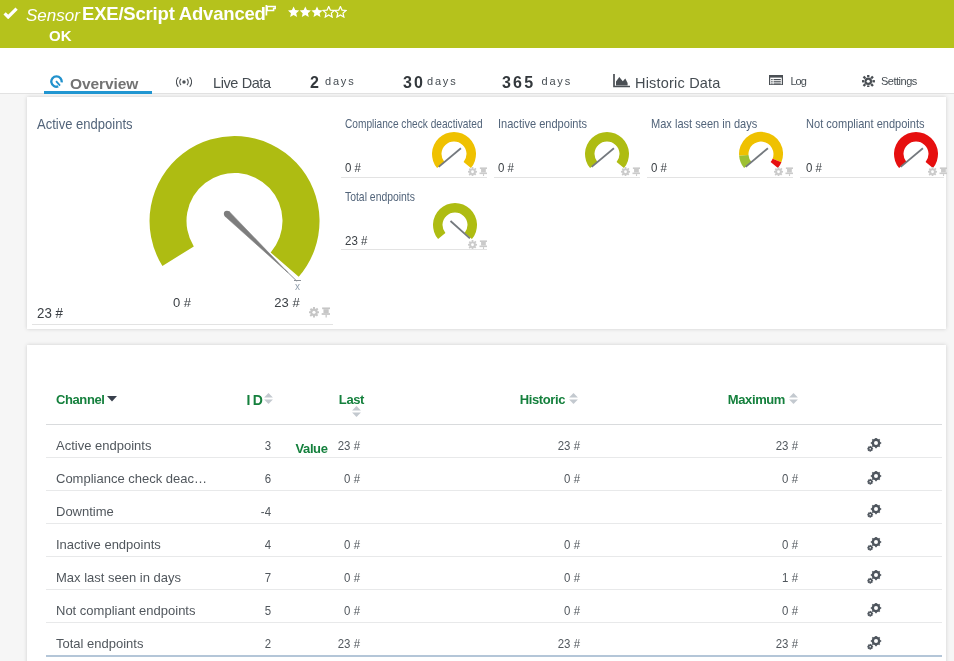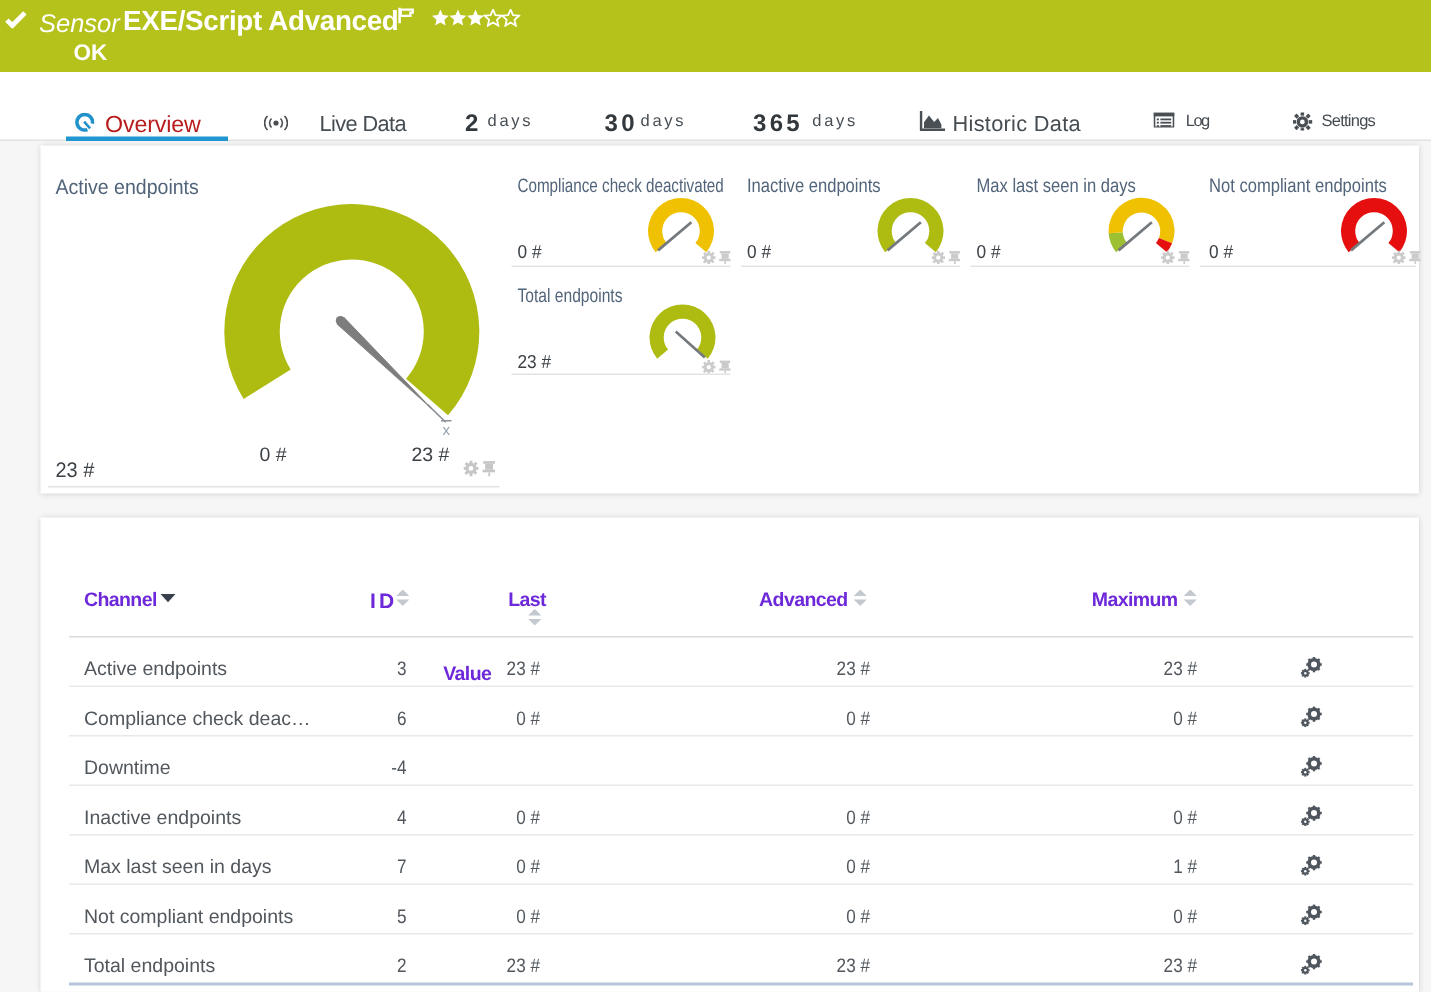--- a/index.html
+++ b/index.html
@@ -7,21 +7,21 @@
   body { font-family:"Liberation Sans", sans-serif; background:#f6f6f6; position:relative; }
   .abs { position:absolute; }
   #hdr { left:0; top:0; width:954px; height:48px; background:#b5c21c; }
   #tabs { left:0; top:48px; width:954px; height:46px; background:#fff; border-bottom:1px solid #e2e2e2; }
   .tabtxt { font-size:11px; color:#454c52; top:26.5px; letter-spacing:-0.6px; }
   .tabnum { font-size:16px; font-weight:bold; color:#33383c; top:25.5px; letter-spacing:2.2px; }
   .panel { background:#fff; box-shadow:0 0 4px rgba(0,0,0,0.16); }
   .gtitle { font-size:13px; color:#52647a; white-space:nowrap; transform:scaleX(0.85); transform-origin:0 50%; }
   .gval { font-size:12.5px; color:#3c4146; transform:scaleX(0.92); transform-origin:0 50%; }
   .cellline { height:1px; background:#e3e3e3; }
-  .thead { font-size:13px; font-weight:bold; color:#6d28d9; letter-spacing:-0.4px; }
+  .thead { font-size:13px; font-weight:bold; color:#15803d; letter-spacing:-0.4px; }
   .trow { font-size:13px; color:#51575d; white-space:nowrap; }
   .num { transform:scaleX(0.88); transform-origin:100% 50%; }
   .rowline { height:1px; background:#e8e9ea; }
   .numr { text-align:right; }
 </style>
 </head>
 <body>
 
 <div id="hdr" class="abs">
   <svg class="abs" style="left:3px; top:7px;" width="15" height="12" viewBox="0 0 15 12">
@@ -44,21 +44,21 @@
   </svg>
   <span class="abs" style="left:49px; top:26.5px; font-size:15px; font-weight:bold; color:#fff;">OK</span>
 </div>
 
 <div id="tabs" class="abs">
 
   <svg class="abs" style="left:50px; top:27px;" width="13" height="13" viewBox="0 0 15 15">
     <path d="M13.4,8.54 A6,6 0 1 0 9.55,13.14" fill="none" stroke="#2191cc" stroke-width="2.7"></path>
     <path d="M7,7 L11.6,12.2" stroke="#2191cc" stroke-width="2"></path>
   </svg>
-  <span class="abs tabtxt" style="left:70px; font-weight:normal; color:#b91c1c; font-size:15.5px; letter-spacing:-0.1px;">Overview</span>
+  <span class="abs tabtxt" style="left:70px; font-weight:bold; color:#737373; font-size:15.5px; letter-spacing:-0.1px;">Overview</span>
   <div class="abs" style="left:44px; top:42.5px; width:108px; height:3px; background:#2196d1;"></div>
 
   <svg class="abs" style="left:176px; top:28.5px;" width="16" height="10" viewBox="0 0 17 11">
     <circle cx="8.5" cy="5.5" r="1.9" fill="#4a4f54"></circle>
     <path d="M5.2,2.2 A4.6 4.6 0 0 0 5.2,8.8 M11.8,2.2 A4.6 4.6 0 0 1 11.8,8.8" fill="none" stroke="#4a4f54" stroke-width="1.2"></path>
     <path d="M2.3,0.2 A7.6 7.6 0 0 0 2.3,10.8 M14.7,0.2 A7.6 7.6 0 0 1 14.7,10.8" fill="none" stroke="#4a4f54" stroke-width="1.2"></path>
   </svg>
   <span class="abs tabtxt" style="left:198px; font-size:14.5px; letter-spacing:-0.4px;margin-left:15px;">Live Data</span>
 
   <span class="abs tabnum" style="left:310px;">2</span>
@@ -244,21 +244,21 @@
   </svg>
 <span class="abs thead" style="left:190px; top:391.5px; width:75px; text-align:right; font-size:14px; letter-spacing:2.2px;">ID</span>
 <svg class="abs" style="left:264px; top:393px;" width="9" height="11" viewBox="0 0 8 10">
     <use href="#sortud"></use>
   </svg>
 <span class="abs thead" style="left:289px; top:392px; width:75px; text-align:right;">Last</span>
 <span class="abs thead" style="left:274px; top:405px; width:75px; text-align:center;margin-top:36px;">Value</span>
 <svg class="abs" style="left:352px; top:405.5px;" width="9" height="11" viewBox="0 0 8 10">
     <use href="#sortud"></use>
   </svg>
-<span class="abs thead" style="left:490px; top:392px; width:75px; text-align:right;">Advanced</span>
+<span class="abs thead" style="left:490px; top:392px; width:75px; text-align:right;">Historic</span>
 <svg class="abs" style="left:569px; top:393px;" width="9" height="11" viewBox="0 0 8 10">
     <use href="#sortud"></use>
   </svg>
 <span class="abs thead" style="left:710px; top:392px; width:75px; text-align:right;">Maximum</span>
 <svg class="abs" style="left:789px; top:393px;" width="9" height="11" viewBox="0 0 8 10">
     <use href="#sortud"></use>
   </svg>
 <div class="abs" style="left:46px; top:424px; width:896px; height:1px; background:#d9dbdd;"></div>
 
 <span class="abs trow" style="left:56px; top:438px;">Active endpoints</span>

